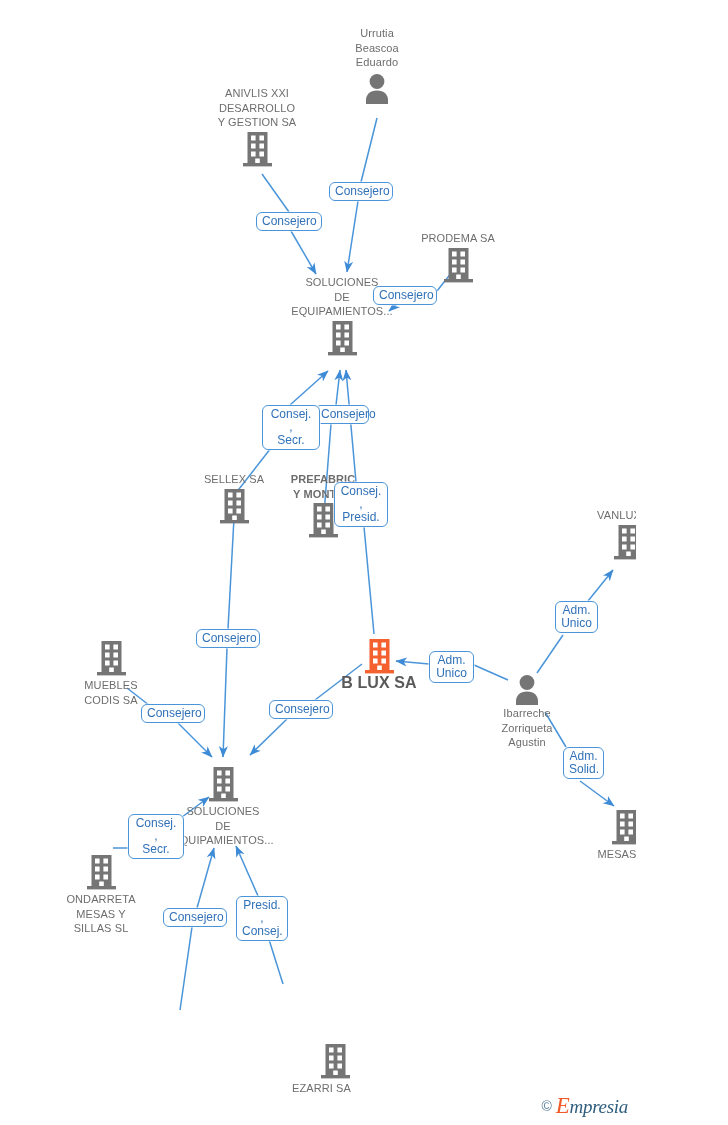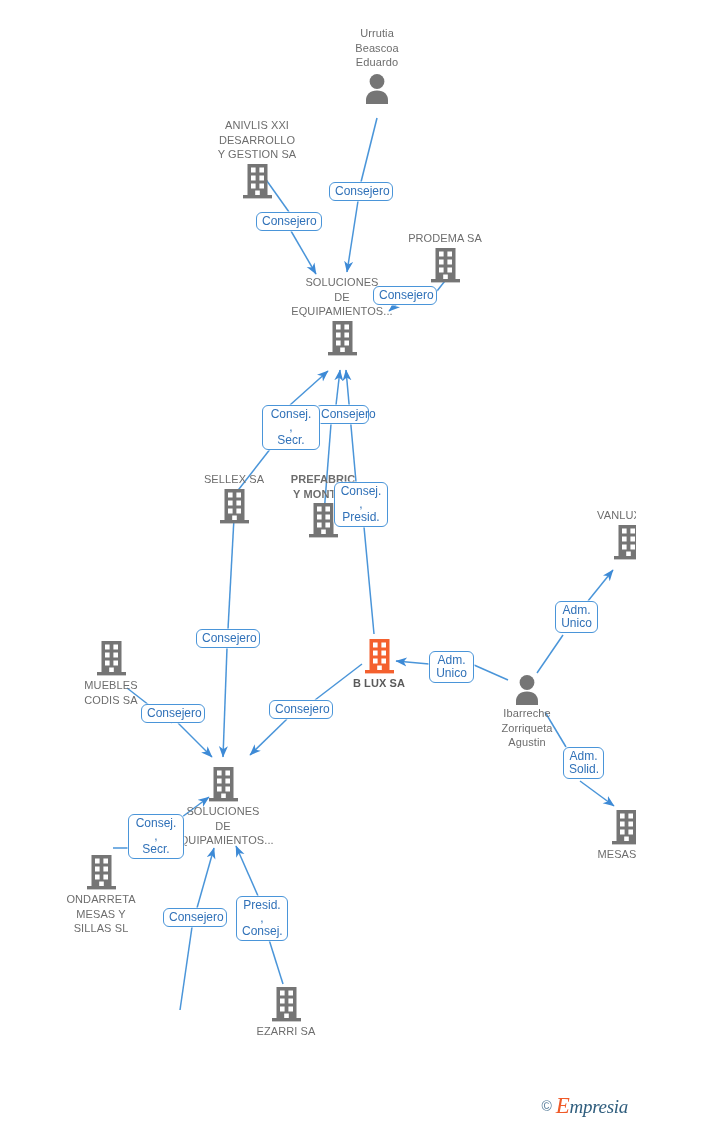--- a/index.html
+++ b/index.html
@@ -42,21 +42,21 @@
   }
   .node .glyph {
     display: block;
     line-height: 0;
   }
   .node.label-above .caption { margin-bottom: 2px; }
   .node.label-below .caption { margin-top: 1px; }
   .node.focus .caption {
     color: #5a5a5a;
     font-weight: bold;
-    font-size: 11px;
+    font-size: 16px;
   }
   .node.clipcap .caption {
     width: 108px;
     margin-left: 11px;
   }
   .edge-label {
     position: absolute;
     box-sizing: border-box;
     background: #ffffff;
     border: 1.4px solid #4a95d9;
@@ -164,21 +164,21 @@
     <span class="glyph">
       <svg width="30" height="32" viewBox="0 0 30 32">
           <g fill="#757575">
             <circle cx="15" cy="9.5" r="7.4"></circle>
             <path d="M15 18.5c-7 0-11 4.2-11 9.4V32h22v-4.1c0-5.2-4-9.4-11-9.4z"></path>
           </g>
         </svg>
     </span>
   </div>
 
-  <div class="node label-above" style="left:257px; top:86px;margin-top:32px;">
+  <div class="node label-above" style="left:257px; top:86px;">
     <span class="caption">ANIVLIS XXI
 DESARROLLO
 Y GESTION SA</span>
     <span class="glyph">
       <svg width="31" height="36" viewBox="0 0 31 36">
           <g fill="#757575">
             <rect x="5.5" y="0" width="20" height="31"></rect>
             <rect x="1" y="31" width="29" height="3.4"></rect>
           </g>
           <g fill="#ffffff">
@@ -187,21 +187,21 @@
             <rect x="9" y="11.5" width="4.6" height="5"></rect>
             <rect x="17.4" y="11.5" width="4.6" height="5"></rect>
             <rect x="9" y="19.5" width="4.6" height="5"></rect>
             <rect x="17.4" y="19.5" width="4.6" height="5"></rect>
             <rect x="13.2" y="26.5" width="4.6" height="4.5"></rect>
           </g>
         </svg>
     </span>
   </div>
 
-  <div class="node label-above" style="left:445px; top:231px;">
+  <div class="node label-above" style="left:458px; top:231px;">
     <span class="caption">PRODEMA SA</span>
     <span class="glyph">
       <svg width="31" height="36" viewBox="0 0 31 36">
           <g fill="#757575">
             <rect x="5.5" y="0" width="20" height="31"></rect>
             <rect x="1" y="31" width="29" height="3.4"></rect>
           </g>
           <g fill="#ffffff">
             <rect x="9" y="3.5" width="4.6" height="5"></rect>
             <rect x="17.4" y="3.5" width="4.6" height="5"></rect>
@@ -419,21 +419,21 @@
             <rect x="17.4" y="19.5" width="4.6" height="5"></rect>
             <rect x="13.2" y="26.5" width="4.6" height="4.5"></rect>
           </g>
         </svg>
     </span>
     <span class="caption">ONDARRETA
 MESAS Y
 SILLAS SL</span>
   </div>
 
-  <div class="node label-below" style="left:286px; top:987px;">
+  <div class="node label-below" style="left:286px; top:1044px;text-align:right;">
     <span class="glyph">
       <svg width="31" height="36" viewBox="0 0 31 36">
           <g fill="#757575">
             <rect x="5.5" y="0" width="20" height="31"></rect>
             <rect x="1" y="31" width="29" height="3.4"></rect>
           </g>
           <g fill="#ffffff">
             <rect x="9" y="3.5" width="4.6" height="5"></rect>
             <rect x="17.4" y="3.5" width="4.6" height="5"></rect>
             <rect x="9" y="11.5" width="4.6" height="5"></rect>

